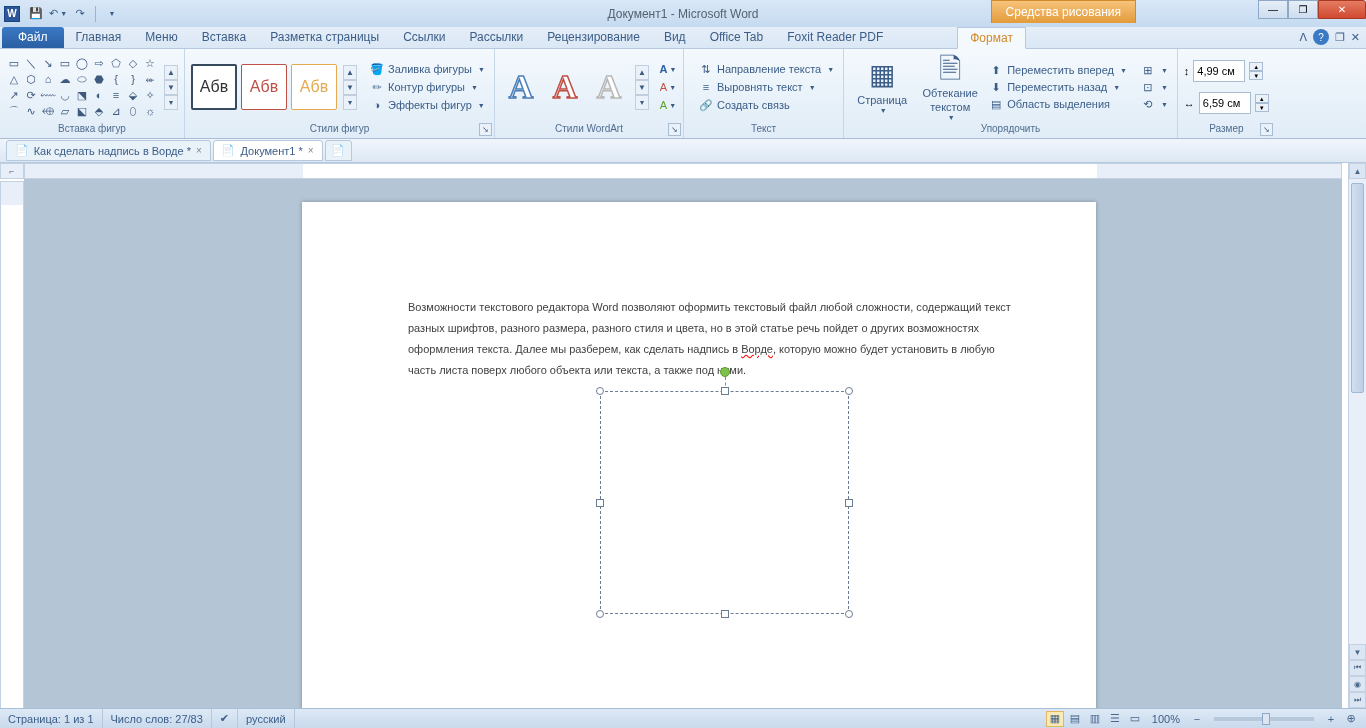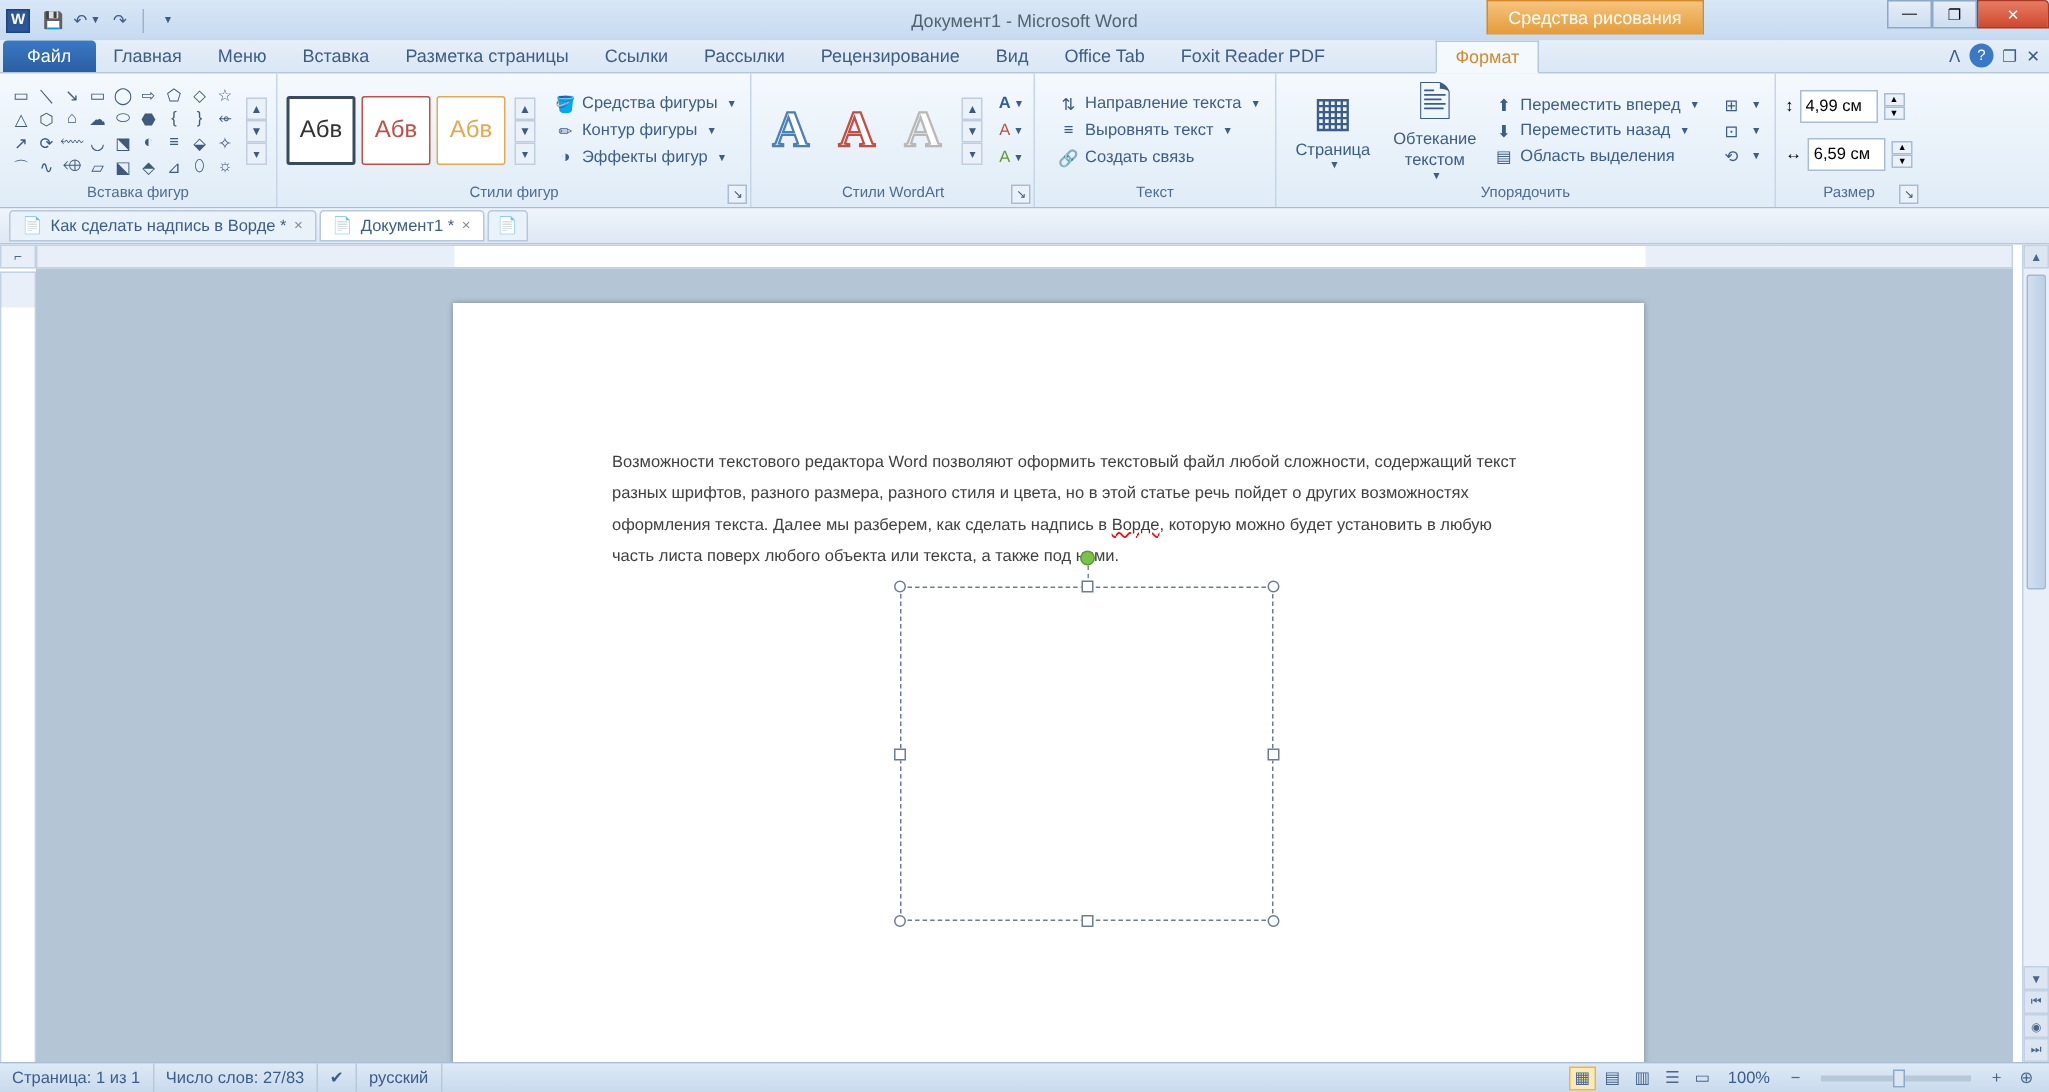--- a/index.html
+++ b/index.html
@@ -187,21 +187,21 @@
       <div class="style-box red">Абв</div>
       <div class="style-box orange">Абв</div>
       <div class="style-nav">
         <div class="style-nav-btn">▲</div>
         <div class="style-nav-btn">▼</div>
         <div class="style-nav-btn">▾</div>
       </div>
       <div class="style-opts">
         <div class="opt-row">
             <span class="opt-icon">🪣</span>
-            <span>Средства фигуры</span>
+            <span>Заливка фигуры</span>
             <span class="drop">▼</span>
           </div>
         <div class="opt-row">
             <span class="opt-icon">✏</span>
             <span>Контур фигуры</span>
             <span class="drop">▼</span>
           </div>
         <div class="opt-row">
             <span class="opt-icon">◑</span>
             <span>Эффекты фигур</span>

